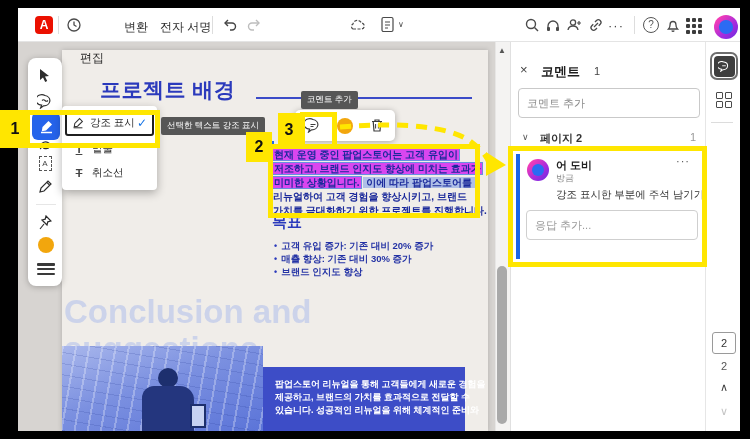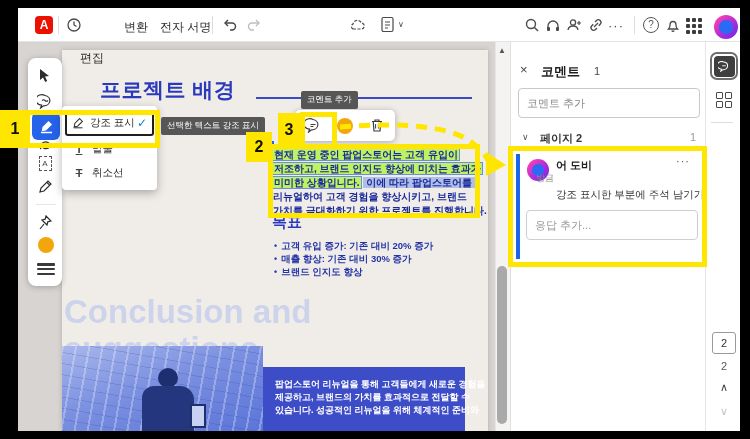--- a/index.html
+++ b/index.html
@@ -25,21 +25,21 @@
   .waffle i{background:#3c3c3c;border-radius:1px;}
   .avatar{border-radius:50%;background:linear-gradient(135deg,#ff3fb0 10%,#a62bdd 60%,#6a2be2);z-index:6;position:absolute;}
   .avatar::after{content:"";position:absolute;left:22%;top:22%;width:56%;height:56%;border-radius:50%;background:#2b6bf3;}
 
   
   .docbg{left:18px;top:42px;width:477px;height:389px;background:#d7d4d1;z-index:1;}
   .paper{left:62px;top:50px;width:426px;height:381px;background:#f0ede9;box-shadow:0 0 5px rgba(0,0,0,.18);z-index:2;}
   .doctitle{left:100px;top:76px;font-size:21px;font-weight:800;color:#2b3abc;letter-spacing:.5px;z-index:3;}
   .titleline{left:256px;top:97px;width:216px;height:2px;background:#3b4bc8;z-index:3;}
   .para{z-index:3;font-size:10px;font-weight:700;color:#1b2a9b;white-space:nowrap;}
-  .hl{background:#bef264;box-shadow:0 0 0 1px rgba(30,90,220,.65);padding:0 1px;}
+  .hl{background:#d946ef;box-shadow:0 0 0 1px rgba(30,90,220,.65);padding:0 1px;}
   .sel{background:rgba(110,145,230,.5);padding:0 3px;}
   .selhandle{left:267px;top:141px;width:7px;height:7px;background:#1f6ae8;z-index:4;}
   .goals{left:272px;top:213px;font-size:15px;font-weight:800;color:#2b3abc;z-index:3;}
   .bullet{z-index:3;font-size:9.5px;color:#2433a5;font-weight:600;white-space:nowrap;}
   .bullet .dot{color:#2b3abc;margin-right:4px;font-size:9px;}
   .watermark{z-index:2;font-weight:700;color:#ccd3ea;white-space:nowrap;}
   .photo{left:62px;top:346px;width:201px;height:85px;z-index:3;overflow:hidden;
          background:linear-gradient(160deg,#a9b7ec 0%,#7b90e0 45%,#5b74d8 100%);}
   .photo .stripes{position:absolute;inset:0;
          background:repeating-linear-gradient(100deg,rgba(255,255,255,.28) 0 2px,transparent 2px 13px),
@@ -97,21 +97,21 @@
             font-size:11px;padding:0 8px;color:#333;z-index:5;position:absolute;background:#fff;
             font-family:"Liberation Sans","DejaVu Sans",sans-serif;}
   .rp-input::placeholder{color:#8a8a8a;}
   .grp-chev{left:522px;top:132px;font-size:9px;color:#555;z-index:5;}
   .grp-label{left:540px;top:131px;font-size:11px;font-weight:600;color:#333;z-index:5;}
   .grp-count{left:690px;top:131px;font-size:11px;color:#9a9a9a;z-index:5;}
   .card{left:512px;top:151px;width:193px;height:112px;background:#fff;z-index:5;}
   .cardbar{left:516px;top:154px;width:4px;height:105px;background:#1B66E8;z-index:6;}
   .c-avatar{left:527px;top:159px;width:22px;height:22px;}
   .c-author{left:556px;top:158px;font-size:11px;font-weight:700;color:#222;z-index:6;}
-  .c-time{left:536px;top:172px;font-size:9px;color:#8a8a8a;z-index:6;}
+  .c-time{left:556px;top:172px;font-size:9px;color:#8a8a8a;z-index:6;}
   .c-more{left:676px;top:155px;font-size:11px;color:#555;letter-spacing:1px;z-index:6;}
   .c-text{left:556px;top:188px;font-size:10.5px;color:#333;z-index:6;white-space:nowrap;}
   .c-reply{left:526px;top:210px;width:172px;height:30px;border:1px solid #cfcfcf;border-radius:4px;
            font-size:11px;padding:0 8px;color:#333;z-index:6;position:absolute;background:#fff;
            font-family:"Liberation Sans","DejaVu Sans",sans-serif;}
   .c-reply::placeholder{color:#9a9a9a;}
 
   
   .rrail{left:705px;top:42px;width:35px;height:389px;background:#fff;border-left:1px solid #e6e6e6;z-index:4;}
   .railsel{left:710px;top:52px;width:28px;height:28px;border:2px solid #6e6e6e;border-radius:7px;z-index:5;

